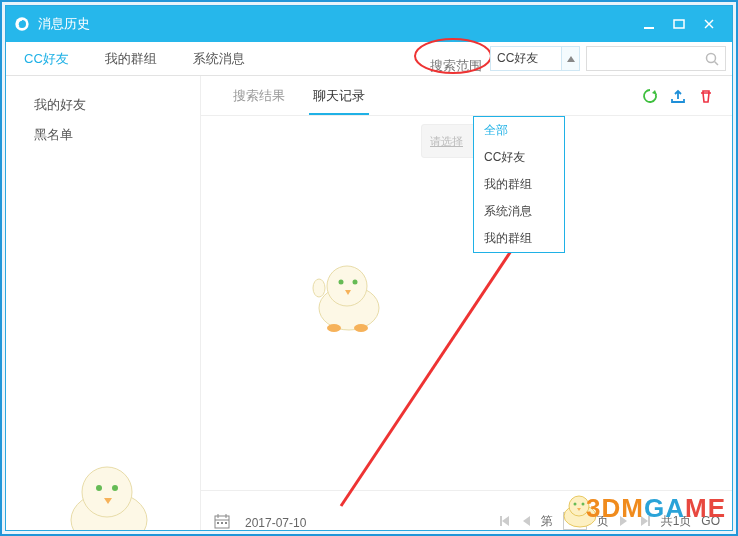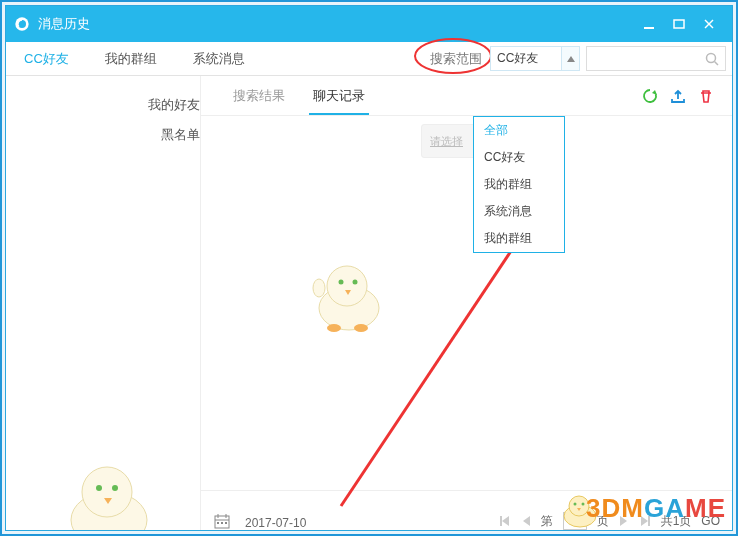--- a/index.html
+++ b/index.html
@@ -8,28 +8,28 @@
   .window { position: absolute; left: 5px; top: 5px; right: 5px; bottom: 5px; background: #fff; border: 1px solid #2aa7df; display: flex; flex-direction: column; }
   .titlebar { height: 36px; background: #26b7eb; display: flex; align-items: center; color: #fff; font-size: 13px; padding: 0 8px; }
   .titlebar .logo { width: 16px; height: 16px; margin-right: 8px; }
   .titlebar .spacer { flex: 1; }
   .win-btn { width: 30px; height: 30px; display:flex; align-items:center; justify-content:center; cursor:pointer; color:#fff; }
   .win-btn svg { stroke:#fff; }
   .toolbar { height: 34px; border-bottom: 1px solid #e3e3e3; display: flex; align-items: stretch; font-size: 13px; color: #555; }
   .tab { padding: 0 18px; display:flex; align-items:center; cursor:pointer; }
   .tab.active { color: #1fb1e6; }
   .toolbar .spacer { flex:1; }
-  .scope-label { display:flex; align-items:center; padding:0 8px; color:#777; position:relative; }
+  .scope-label { display:flex; align-items:flex-end; padding:0 8px; color:#777; position:relative; }
   .scope-label .red-circle { position:absolute; left:-8px; top:-4px; width:78px; height:36px; border:2px solid #e33; border-radius:50%; pointer-events:none; }
   .scope-select { width:90px; display:flex; align-items:center; border:1px solid #cfe7f4; position:relative; background:#fff; padding:0 6px; font-size:12px; color:#444; cursor:pointer; margin:4px 0;}
   .scope-select .arrow-btn { position:absolute; right:0; top:0; bottom:0; width:18px; display:flex; align-items:center; justify-content:center; background:#f4fbfe; border-left:1px solid #cfe7f4;}
   .search-box { flex:0 0 140px; margin:4px 6px; border:1px solid #ddd; display:flex; align-items:center; padding:0 6px; color:#bbb; font-size:12px;}
   .search-box svg { margin-left:auto; }
   .body { flex:1; display:flex; overflow:hidden; }
-  .sidebar { width:195px; border-right:1px solid #eee; padding:14px 0 0 28px; font-size:13px; color:#555;text-align:right; }
+  .sidebar { width:195px; border-right:1px solid #eee; padding:14px 0 0 28px; font-size:13px; color:#555; }
   .sidebar .item { padding:6px 0; cursor:pointer; }
   .main { flex:1; display:flex; flex-direction:column; position:relative; }
   .subtabs { height:40px; display:flex; align-items:center; border-bottom:1px solid #eee; padding:0 18px; position:relative; }
   .subtab { padding:0 14px; height:100%; display:flex; align-items:center; font-size:13px; color:#999; cursor:pointer; position:relative;}
   .subtab.active { color:#333; }
   .subtab.active::after { content:""; position:absolute; left:10px; right:10px; bottom:0; height:2px; background:#1fb1e6; }
   .subtabs .tools { margin-left:auto; display:flex; gap:12px; }
   .tool { cursor:pointer; display:flex; align-items:center; }
   .content { flex:1; position:relative; background:#fff; }
   .placeholder-bar { position:absolute; top:8px; left:220px; width:90px; height:34px; background:#f5f5f5; border:1px solid #eee; border-radius:3px; display:flex; align-items:center; padding:0 8px; font-size:11px; color:#bbb;text-decoration:underline;}

